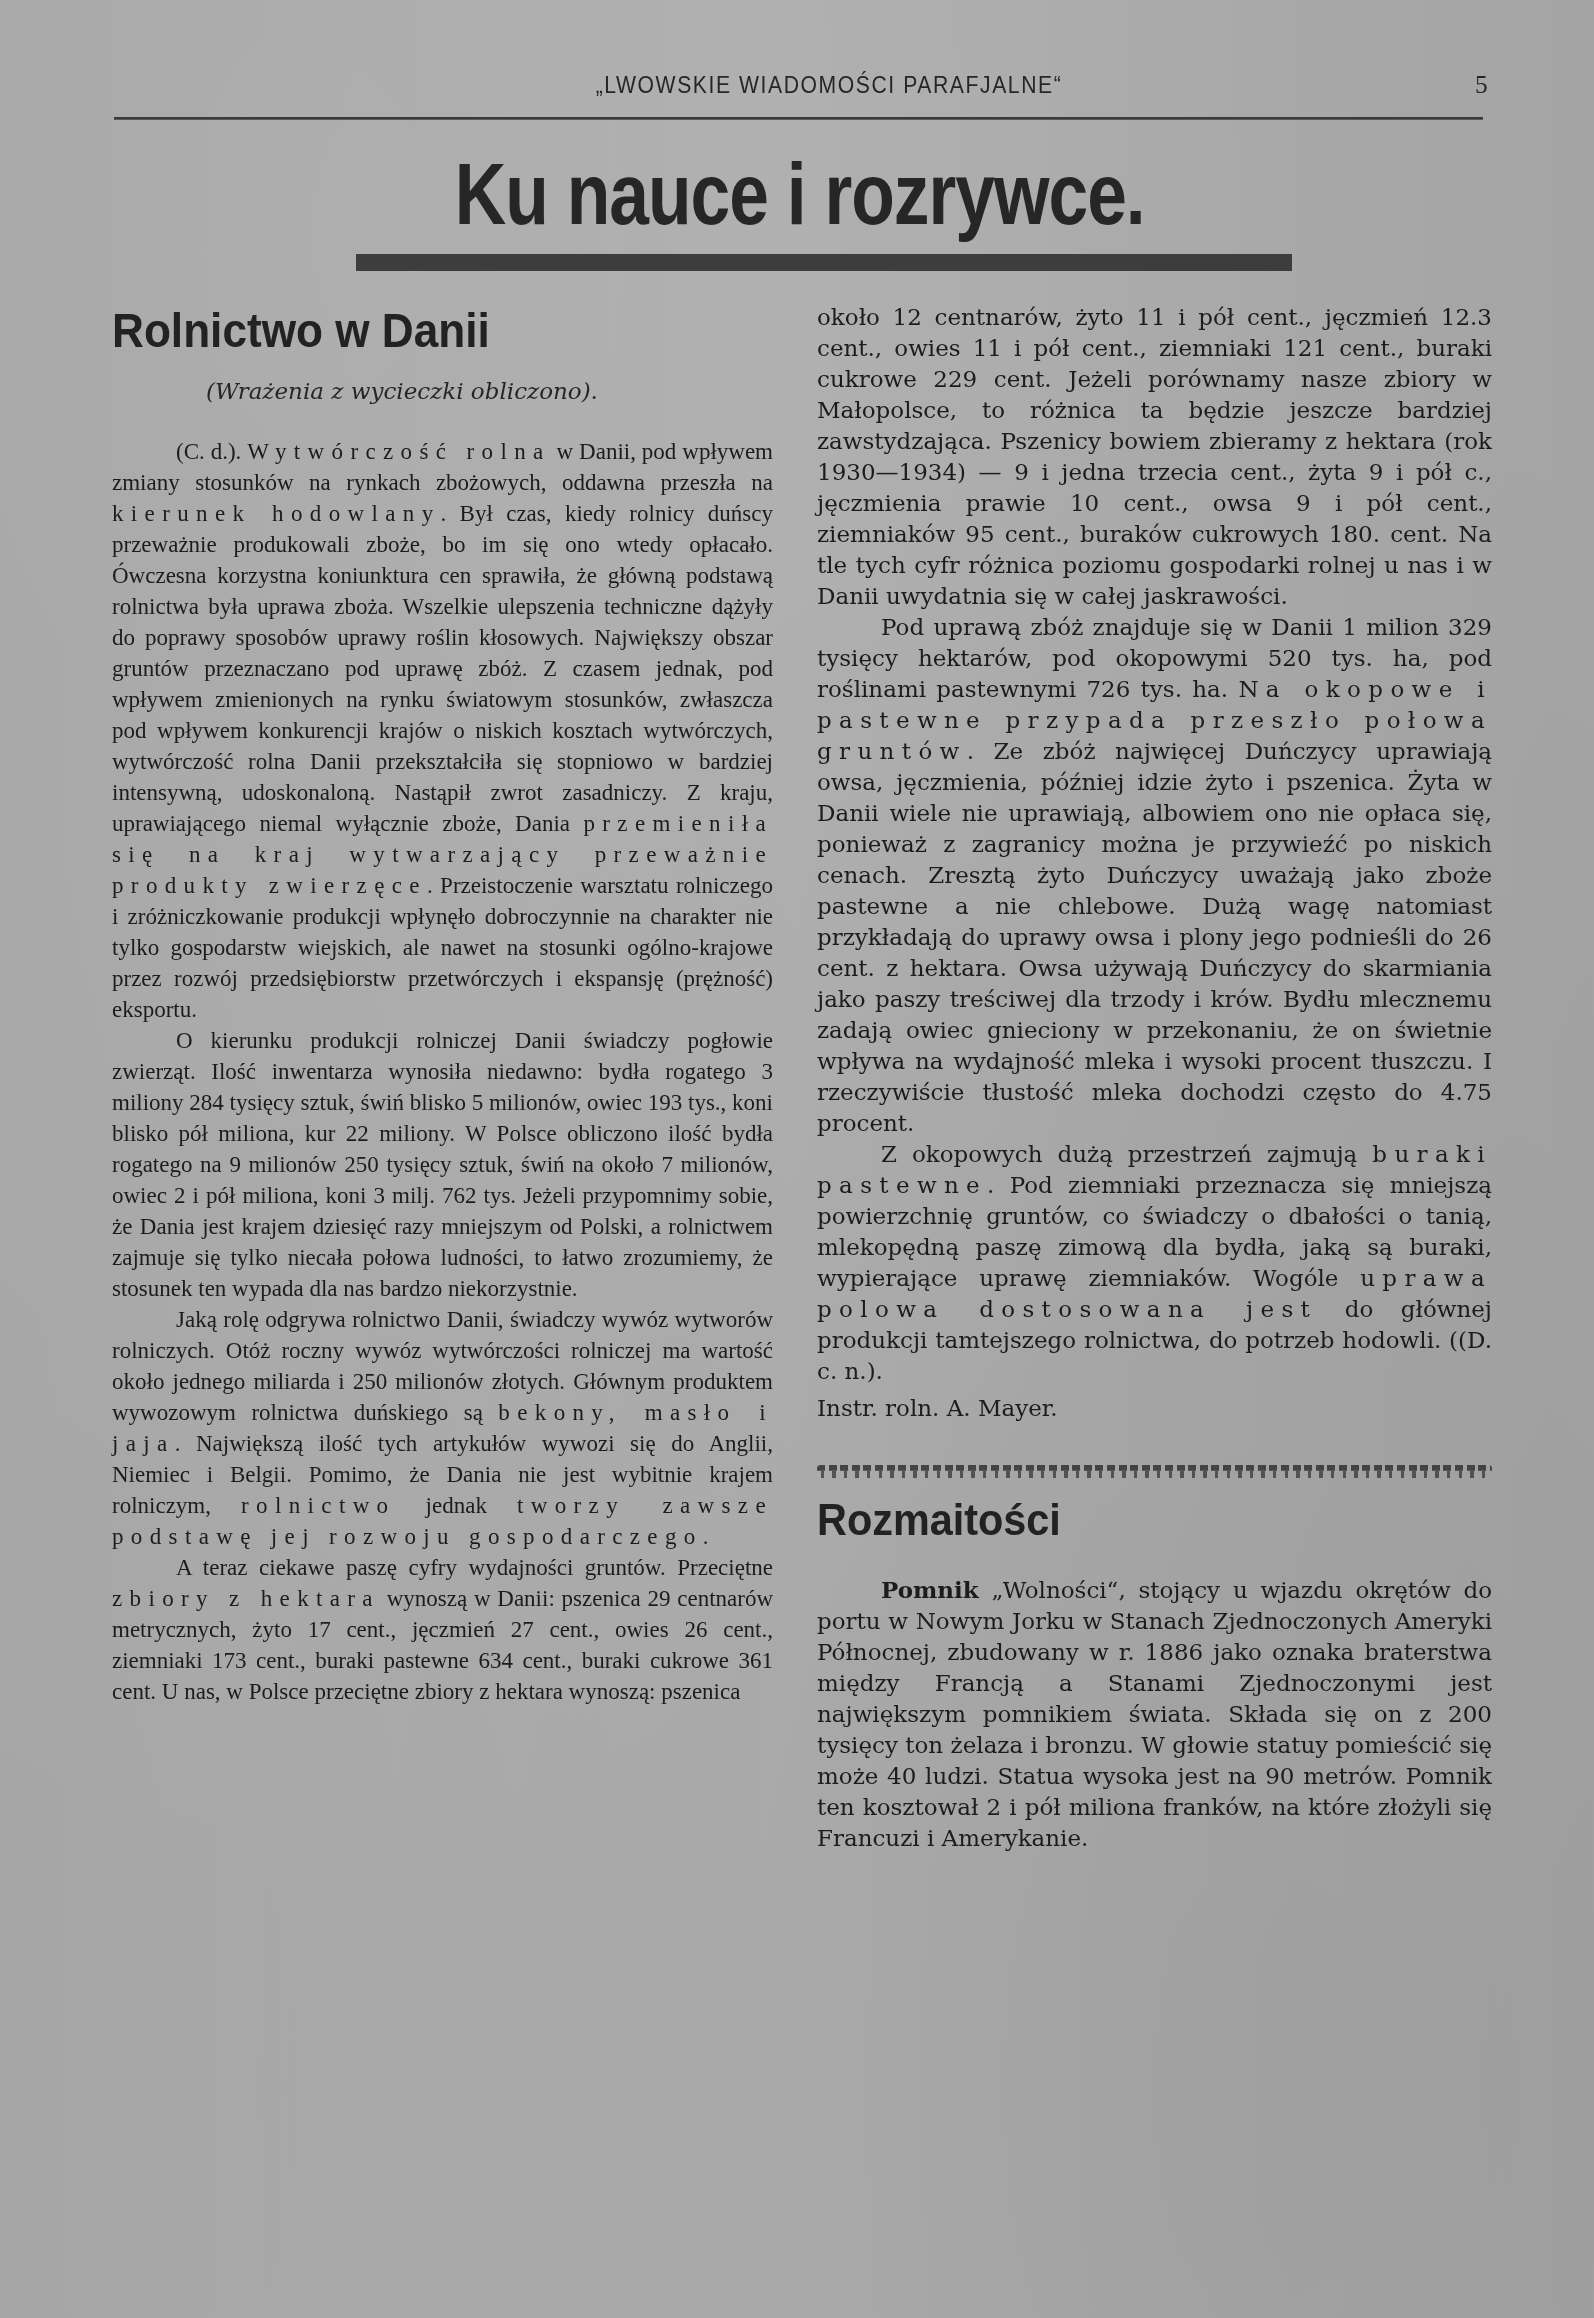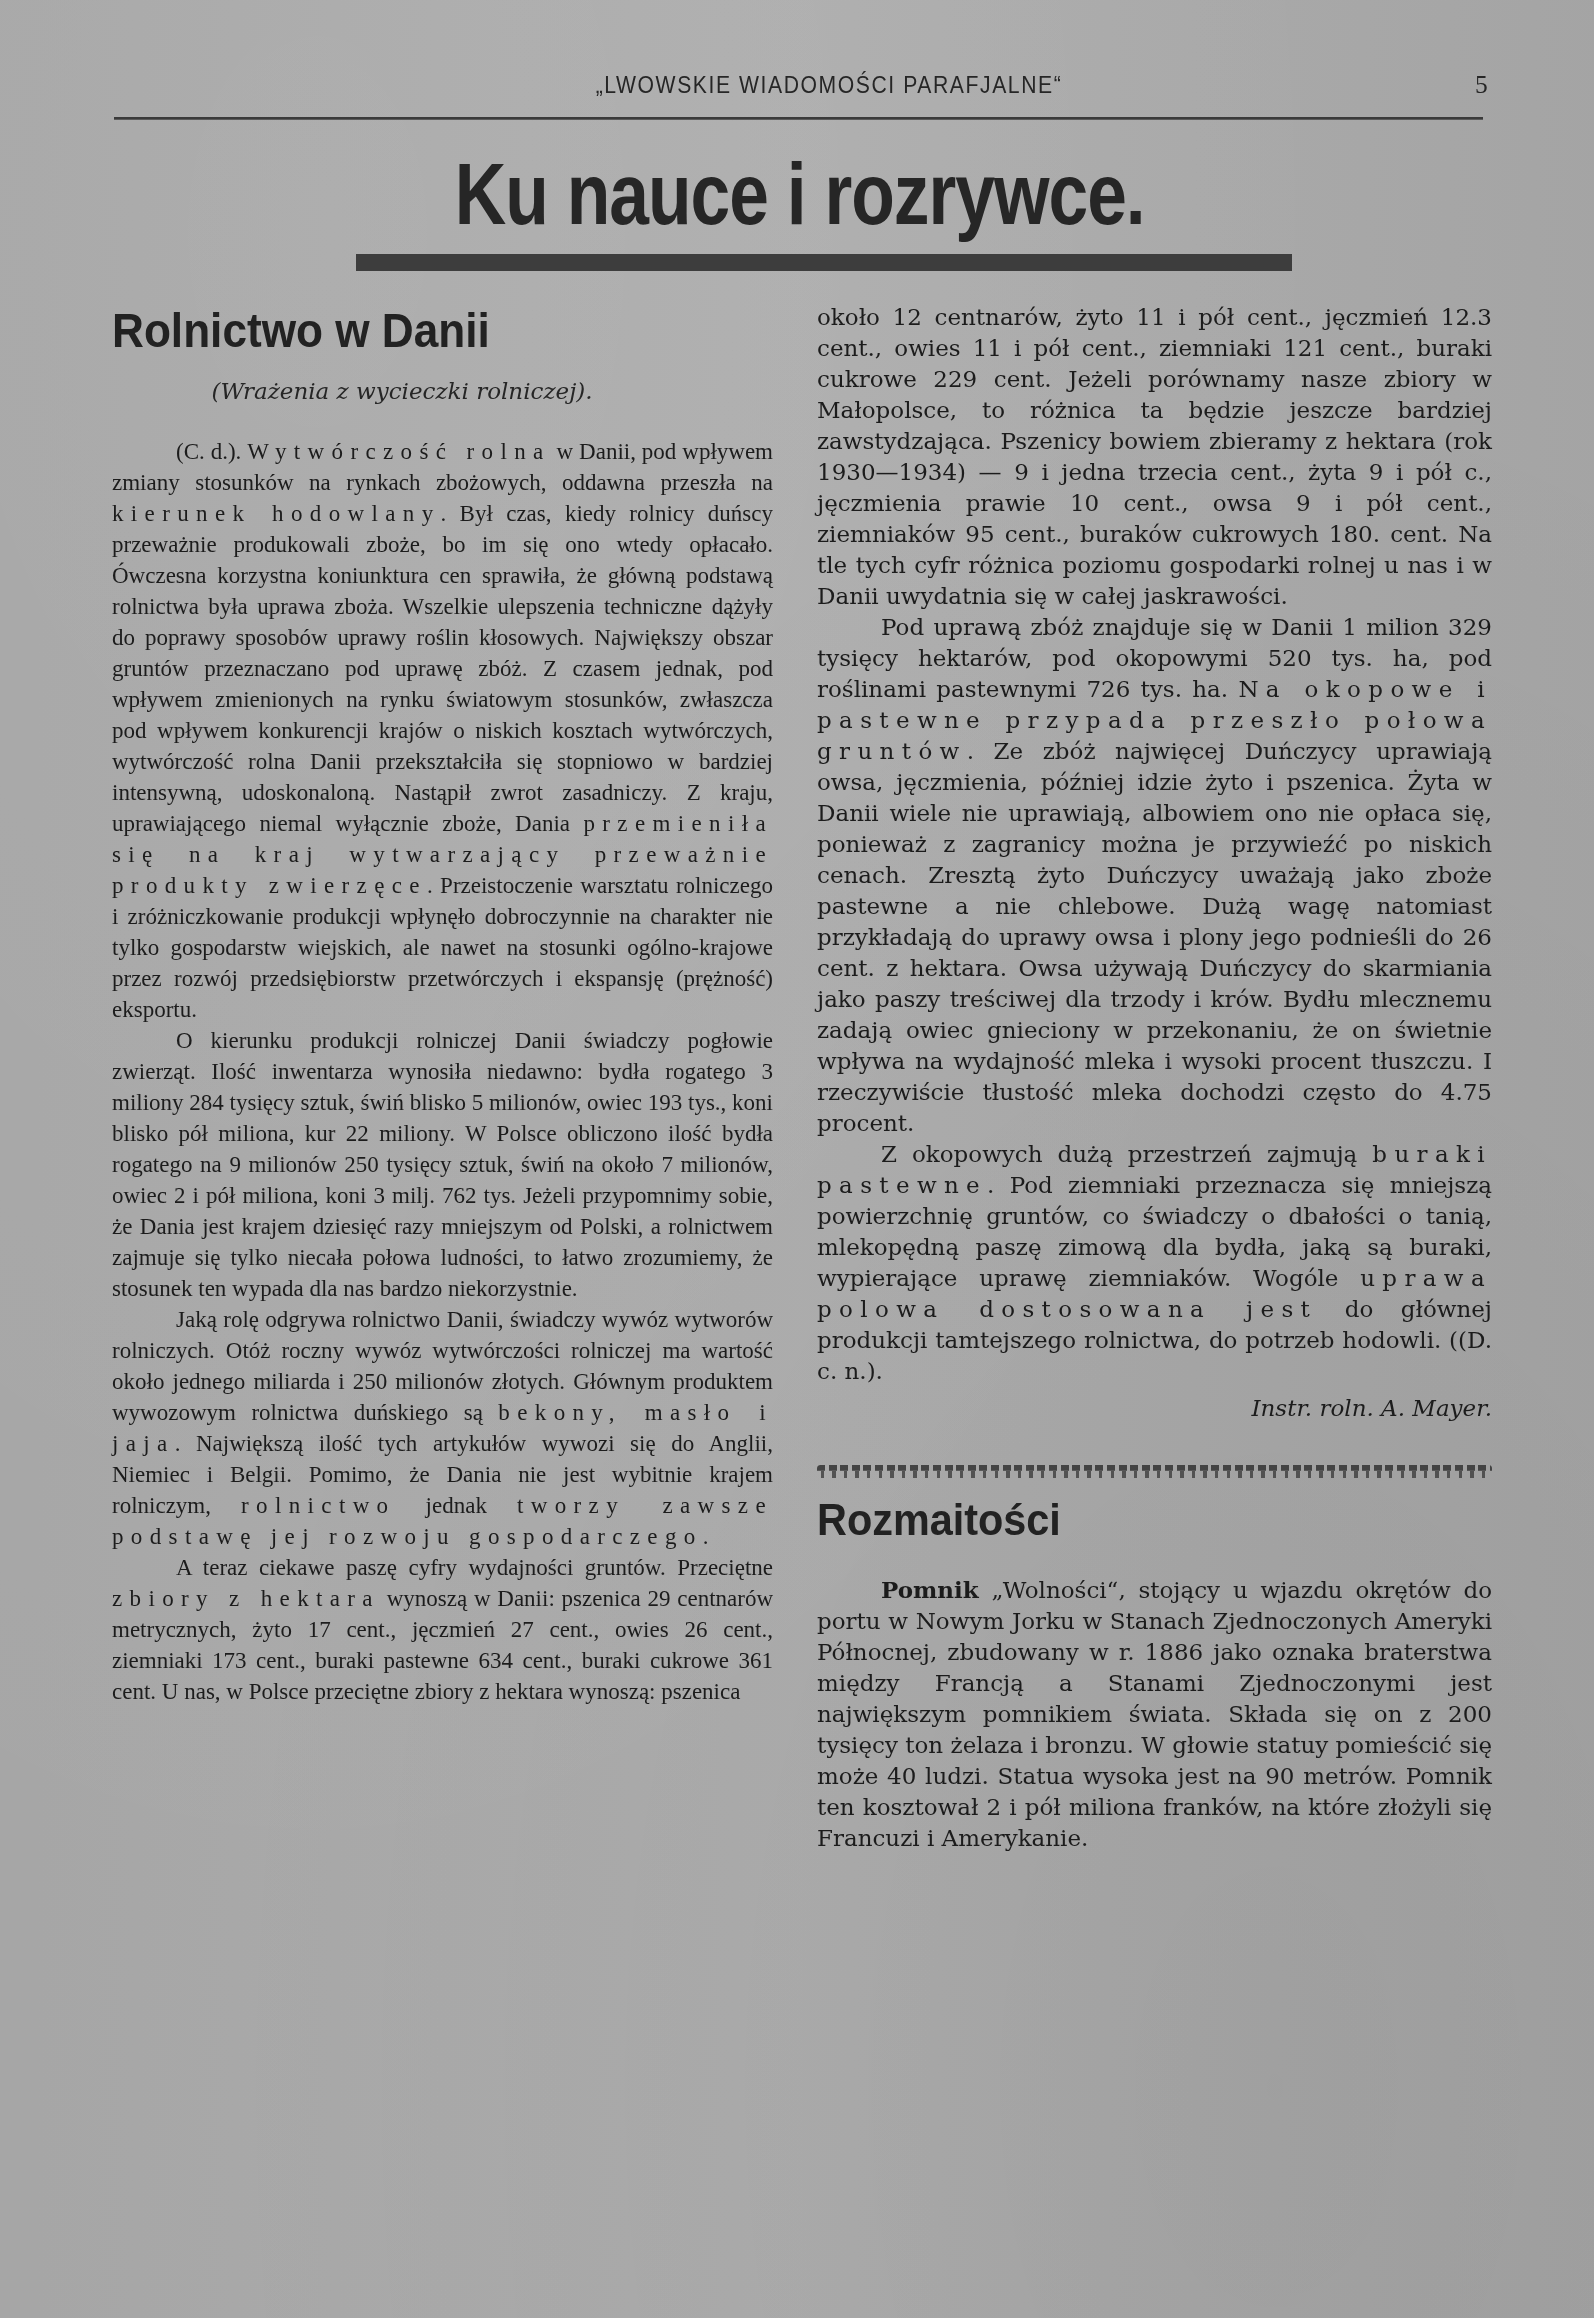--- a/index.html
+++ b/index.html
@@ -60,21 +60,21 @@
   }
   .article-subtitle {
     position: absolute; left: 112px; width: 661px; top: 378px; text-align: center;
     font-style: italic; font-size: 23px; color: #262626;
     padding-right: 81px; box-sizing: border-box;
   }
   .col p { margin: 0; text-indent: 64px; }
   .col p.noindent { text-indent: 0; }
   .sp { letter-spacing: 0.32em; }
   .signature {
-    text-align: right; font-style: italic; margin-top: 5.8px; font-size: 23px;
+    text-align: left; margin-top: 5.8px; font-size: 23px;
     line-height: 31px;
   }
   .ornament-rule {
     height: 12.8px; margin: 41px 0 17.4px 0;
     background:
       repeating-linear-gradient(90deg, #333 0 8px, transparent 8px 11.6px),
       repeating-linear-gradient(90deg, transparent 0 3.5px, #444 3.5px 7px, transparent 7px 11.6px);
     background-size: 100% 5.8px, 100% 7px;
     background-position: 0 0, 0 5.8px;
     background-repeat: no-repeat;
@@ -96,21 +96,21 @@
 <div class="running-head">
   <div class="running-title">„LWOWSKIE WIADOMOŚCI PARAFJALNE“</div>
   <div class="page-number">5</div>
 </div>
 <div class="head-rule"></div>
 
 <div class="section-title">Ku nauce i rozrywce.</div>
 <div class="title-bar"></div>
 
 <div class="article-heading">Rolnictwo w Danii</div>
-<div class="article-subtitle">(Wrażenia z wycieczki rolniczej).</div>
+<div class="article-subtitle">(Wrażenia z wycieczki obliczono).</div>
 
 <div class="col col-left" id="col-left">
     <p><span>(C. d.). </span><span class="sp">Wytwórczość rolna</span><span> w Danii, pod wpływem zmiany stosunków na rynkach zbożowych, oddawna przeszła na </span><span class="sp">kierunek hodowlany</span><span>. Był czas, kiedy rolnicy duńscy przeważnie produkowali zboże, bo im się ono wtedy opłacało. Ówczesna korzystna koniunktura cen sprawiła, że główną podstawą rolnictwa była uprawa zboża. Wszelkie ulepszenia techniczne dążyły do poprawy sposobów uprawy roślin kłosowych. Największy obszar gruntów przeznaczano pod uprawę zbóż. Z czasem jednak, pod wpływem zmienionych na rynku światowym stosunków, zwłaszcza pod wpływem konkurencji krajów o niskich kosztach wytwórczych, wytwórczość rolna Danii przekształciła się stopniowo w bardziej intensywną, udoskonaloną. Nastąpił zwrot zasadniczy. Z kraju, uprawiającego niemal wyłącznie zboże, Dania </span><span class="sp">przemieniła się na kraj wytwarzający przeważnie produkty zwierzęce</span><span>. Przeistoczenie warsztatu rolniczego i zróżniczkowanie produkcji wpłynęło dobroczynnie na charakter nie tylko gospodarstw wiejskich, ale nawet na stosunki ogólno-krajowe przez rozwój przedsiębiorstw przetwórczych i ekspansję (prężność) eksportu.</span></p>
     <p><span>O kierunku produkcji rolniczej Danii świadczy pogłowie zwierząt. Ilość inwentarza wynosiła niedawno: bydła rogatego 3 miliony 284 tysięcy sztuk, świń blisko 5 milionów, owiec 193 tys., koni blisko pół miliona, kur 22 miliony. W Polsce obliczono ilość bydła rogatego na 9 milionów 250 tysięcy sztuk, świń na około 7 milionów, owiec 2 i pół miliona, koni 3 milj. 762 tys. Jeżeli przypomnimy sobie, że Dania jest krajem dziesięć razy mniejszym od Polski, a rolnictwem zajmuje się tylko niecała połowa ludności, to łatwo zrozumiemy, że stosunek ten wypada dla nas bardzo niekorzystnie.</span></p>
     <p><span>Jaką rolę odgrywa rolnictwo Danii, świadczy wywóz wytworów rolniczych. Otóż roczny wywóz wytwórczości rolniczej ma wartość około jednego miliarda i 250 milionów złotych. Głównym produktem wywozowym rolnictwa duńskiego są </span><span class="sp">bekony, masło i jaja</span><span>. Największą ilość tych artykułów wywozi się do Anglii, Niemiec i Belgii. Pomimo, że Dania nie jest wybitnie krajem rolniczym, </span><span class="sp">rolnictwo</span><span> jednak </span><span class="sp">tworzy zawsze podstawę jej rozwoju gospodarczego</span><span>.</span></p>
     <p><span>A teraz ciekawe paszę cyfry wydajności gruntów. Przeciętne </span><span class="sp">zbiory z hektara</span><span> wynoszą w Danii: pszenica 29 centnarów metrycznych, żyto 17 cent., jęczmień 27 cent., owies 26 cent., ziemniaki 173 cent., buraki pastewne 634 cent., buraki cukrowe 361 cent. U nas, w Polsce przeciętne zbiory z hektara wynoszą: pszenica</span></p>
   </div>
 
 <div class="col col-right">
   <div id="col-right-paras">

